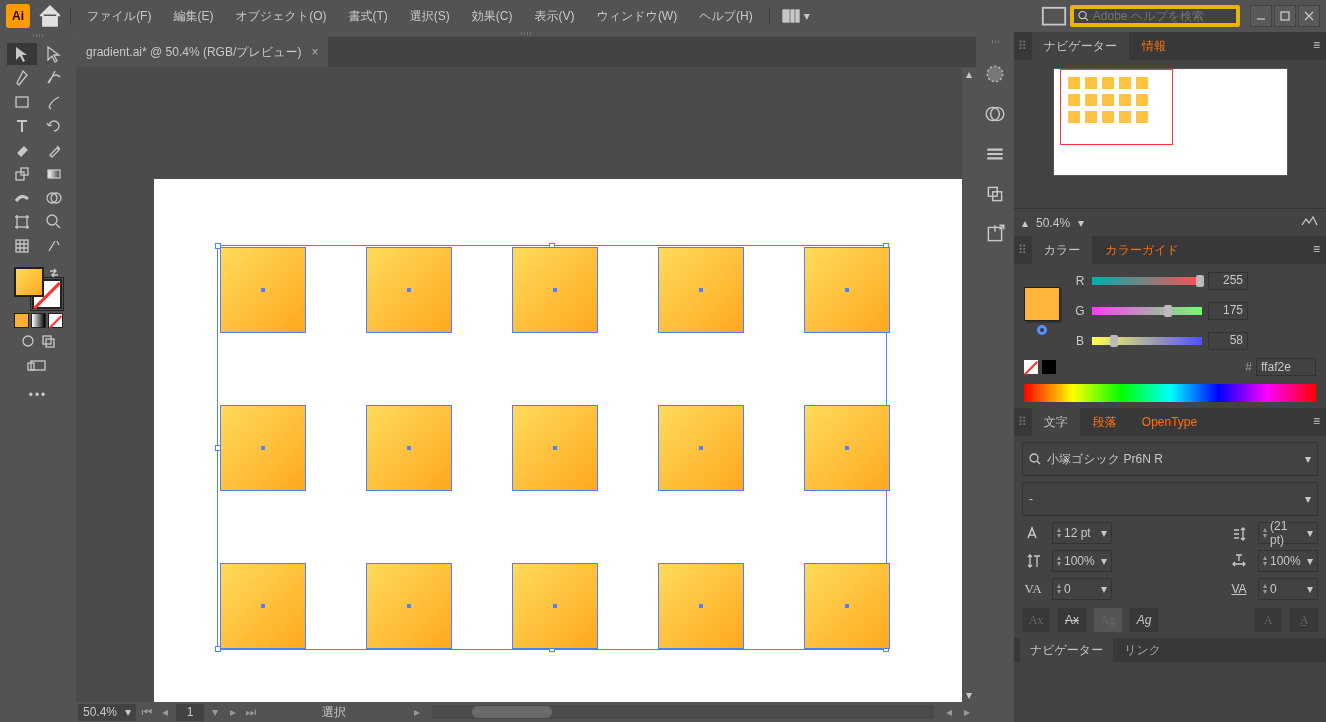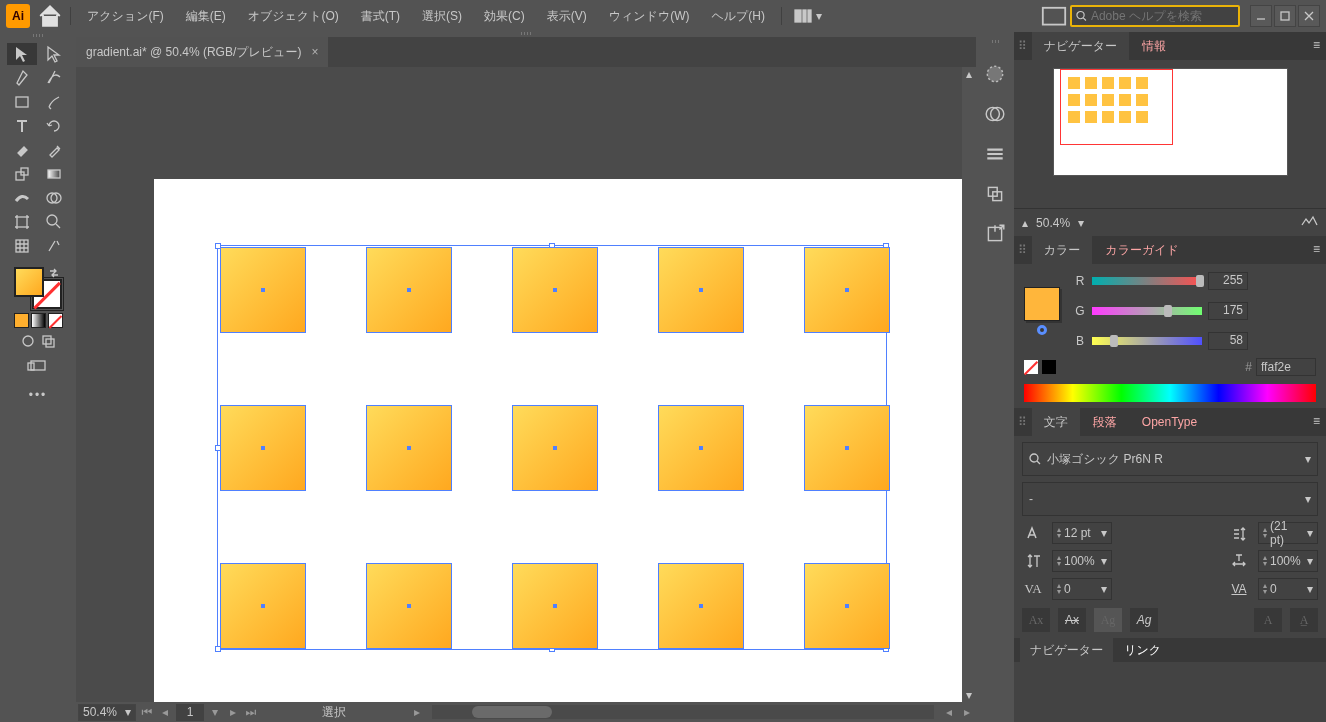--- a/index.html
+++ b/index.html
@@ -5,21 +5,21 @@
 *{margin:0;padding:0;box-sizing:border-box;font-family:"Yu Gothic UI","Meiryo",sans-serif;font-size:12px;color:#c8c8c8;user-select:none}
 body{width:1326px;height:722px;background:#323232;overflow:hidden;display:flex;flex-direction:column}
 .menubar{height:32px;background:#535353;display:flex;align-items:center;padding:0 6px;gap:2px}
 .ai-logo{width:24px;height:24px;background:#ff9a00;color:#310000;display:flex;align-items:center;justify-content:center;font-weight:bold;border-radius:3px;margin-right:4px}
 .home-btn{width:28px;height:26px;display:flex;align-items:center;justify-content:center;cursor:pointer;color:#e0e0e0}
 .menu-item{padding:6px 10px;cursor:pointer;white-space:nowrap}
 .menu-divider{width:1px;height:18px;background:#404040;margin:0 4px}
 .switcher{display:flex;align-items:center;gap:4px;padding:4px 6px;cursor:pointer}
 .flex-spacer{flex:1}
 .rect-btn{width:28px;height:26px;display:flex;align-items:center;justify-content:center;cursor:pointer}
-.search-box{width:170px;height:22px;background:#424242;border:2px solid #eab308;display:flex;align-items:center;padding:0 4px;gap:4px;border-radius:2px}
+.search-box{width:170px;height:22px;background:#424242;border:4px solid #eab308;display:flex;align-items:center;padding:0 4px;gap:4px;border-radius:2px}
 .search-box input{background:none;border:none;outline:none;color:#999;width:100%}
 .window-controls{display:flex;gap:2px;margin-left:8px}
 .win-btn{width:22px;height:22px;display:flex;align-items:center;justify-content:center;cursor:pointer;background:#595959;border:1px solid #444}
 .main{flex:1;display:flex;overflow:hidden}
 .toolbar{width:76px;background:#535353;display:flex;flex-direction:column;align-items:center;padding-top:2px}
 .grabber{width:26px;height:3px;display:flex;justify-content:center;gap:2px;margin-bottom:2px}
 .grabber span{width:1px;height:3px;background:#777}
 .tool-grid{display:grid;grid-template-columns:30px 30px;gap:2px;padding:4px}
 .tool{width:30px;height:22px;display:flex;align-items:center;justify-content:center;cursor:pointer;position:relative}
 .tool.active{background:#383838}
@@ -60,21 +60,21 @@
 .zoom-field{width:58px;height:17px;background:#424242;display:flex;align-items:center;padding:0 4px;gap:4px;border:1px solid #444}
 .nav-btn{width:14px;height:14px;display:flex;align-items:center;justify-content:center;cursor:pointer;color:#999}
 .page-num{width:28px;height:17px;background:#424242;display:flex;align-items:center;justify-content:center}
 .scroll-h{flex:1;height:14px;background:#4a4a4a;margin:0 4px;position:relative}
 .scroll-thumb{position:absolute;top:1px;height:12px;width:80px;left:40px;background:#6a6a6a;border-radius:6px}
 .right-rail{width:38px;background:#535353;display:flex;flex-direction:column;align-items:center;gap:18px;padding-top:30px}
 .rail-ico{width:22px;height:22px;display:flex;align-items:center;justify-content:center;cursor:pointer}
 .panels{width:312px;background:#434343;display:flex;flex-direction:column}
 .panel-tabs{height:28px;background:#383838;display:flex;align-items:center;padding-left:4px;gap:1px;position:relative}
 .ptab{height:100%;padding:0 12px;display:flex;align-items:center;cursor:pointer;background:#434343}
-.ptab.inactive{background:#383838;color:#fca5a5}
+.ptab.inactive{background:#383838;color:#f97316}
 .panel-menu{position:absolute;right:6px;top:6px;cursor:pointer}
 .navigator{height:148px;background:#434343;padding:8px 18px;display:flex;flex-direction:column;align-items:center}
 .nav-thumb{width:235px;height:108px;background:#fff;position:relative;border:1px solid #555}
 .nav-red{position:absolute;top:0;left:6px;width:113px;height:76px;border:1px solid #ff3535}
 .nav-cells{position:absolute;top:8px;left:14px;display:grid;grid-template-columns:repeat(5,12px);grid-template-rows:repeat(3,12px);gap:5px}
 .nav-cells span{background:#ffc341}
 .nav-bottom{height:28px;display:flex;align-items:center;padding:0 8px;gap:8px;border-top:1px solid #333}
 .color-panel{padding:8px 10px 4px;display:flex;flex-direction:column;gap:6px}
 .clr-row{display:flex;align-items:center;gap:8px}
 .clr-swatch{width:36px;height:34px;background:#ffb63b;border:1px solid #222;box-shadow:2px 2px 0 #333}
@@ -102,36 +102,36 @@
 .num-field{width:60px;height:22px;background:#424242;border:1px solid #333;display:flex;align-items:center;padding:0 4px;gap:3px}
 .stepper{display:flex;flex-direction:column;justify-content:center}
 .stepper span{line-height:6px;font-size:8px;cursor:pointer;color:#999}
 .glyph-row{display:flex;align-items:center;gap:8px;margin-top:2px}
 .info-circle{width:14px;height:14px;border:1px solid #999;border-radius:50%;display:flex;align-items:center;justify-content:center;font-size:10px}
 .ax-row{display:flex;gap:8px;margin-top:2px}
 .ax-box{width:28px;height:24px;background:#383838;display:flex;align-items:center;justify-content:center;color:#666;cursor:pointer;font-family:serif}
 .bot-tabs{height:24px;background:#383838;display:flex;align-items:center;padding-left:6px;gap:1px}
 .bot-tab{height:100%;padding:0 10px;display:flex;align-items:center;cursor:pointer}
 .bot-tab.active{background:#434343}
-.bot-tab.inactive{color:#ffffff}
+.bot-tab.inactive{color:#a3a3a3}
 svg{fill:none;stroke:#c8c8c8;stroke-width:1.3}
 .handle-dot{width:10px;height:10px;border-radius:50%;border:3px solid #5a8fff;background:#383838}
 </style>
 </head>
 <body>
 
 <div class="menubar">
   <div class="ai-logo">Ai</div>
   <div class="home-btn">
     <svg viewBox="0 0 20 20">
         <path d="M3 10 L10 3 L17 10 M5 9 V17 H15 V9" fill="#e0e0e0" stroke="#e0e0e0"></path>
       </svg>
   </div>
   <div class="menu-divider"></div>
-  <div class="menu-item">アクション(F)</div>
+  <div class="menu-item">ファイル(F)</div>
   <div class="menu-item">編集(E)</div>
   <div class="menu-item">オブジェクト(O)</div>
   <div class="menu-item">書式(T)</div>
   <div class="menu-item">選択(S)</div>
   <div class="menu-item">効果(C)</div>
   <div class="menu-item">表示(V)</div>
   <div class="menu-item">ウィンドウ(W)</div>
   <div class="menu-item">ヘルプ(H)</div>
   <div class="menu-divider"></div>
   <div class="switcher">

